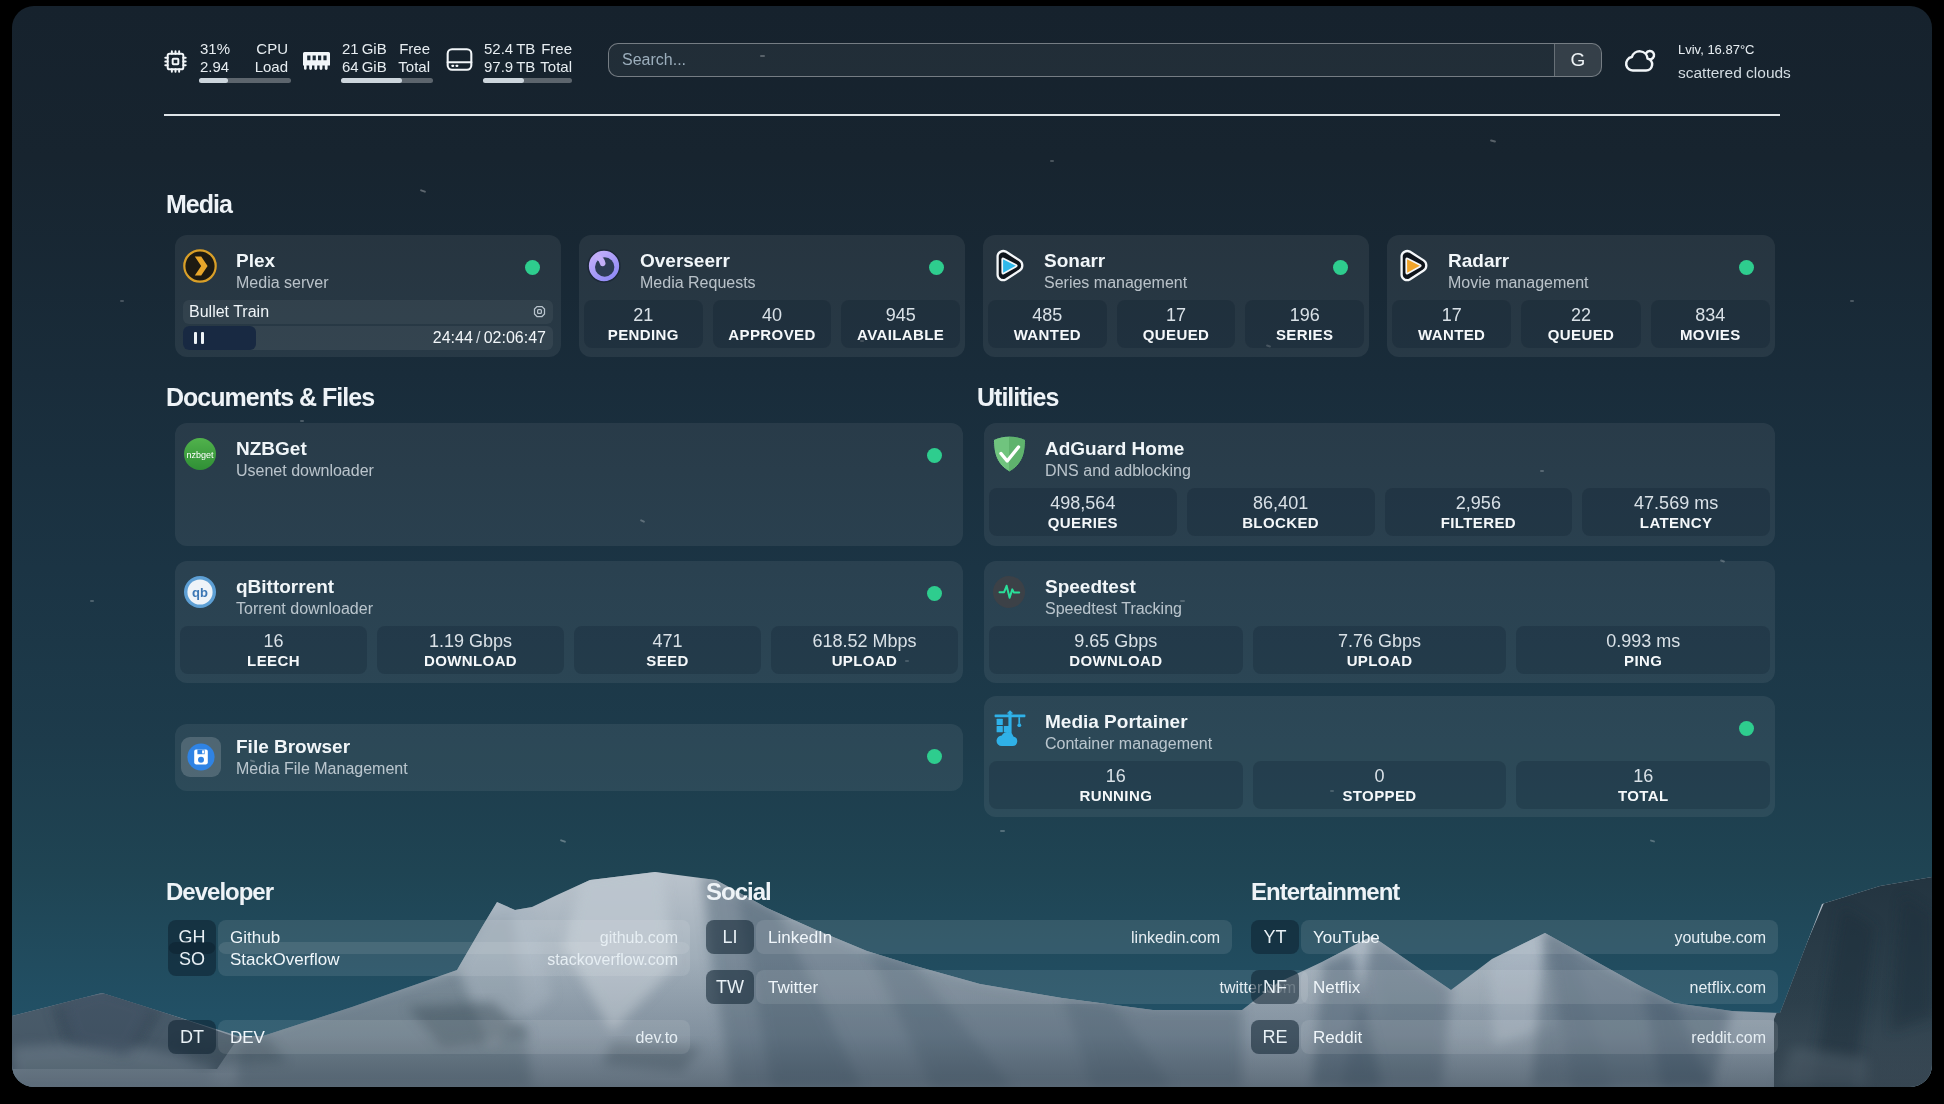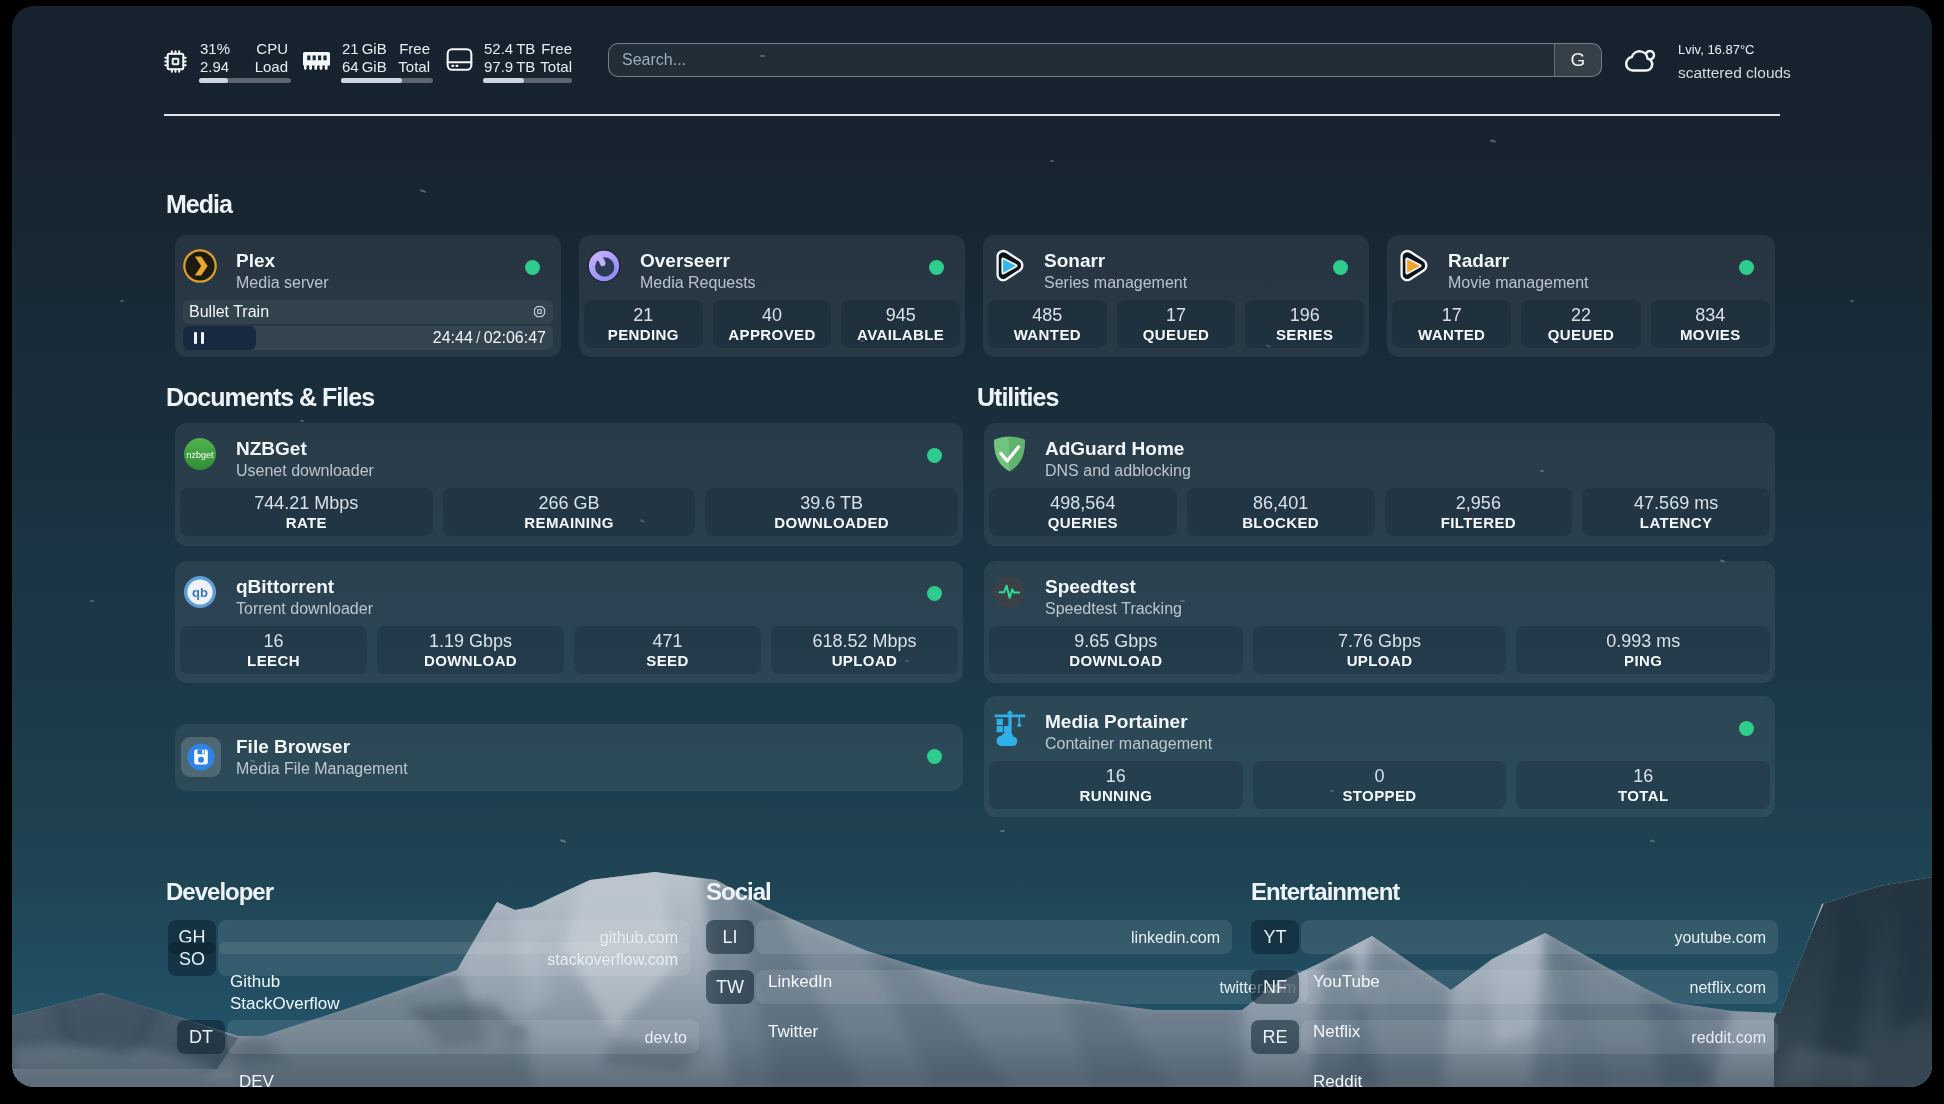--- a/index.html
+++ b/index.html
@@ -27,21 +27,21 @@
   .stat { flex:1; background:rgba(0,18,32,0.18); border-radius:8px; display:flex; flex-direction:column;
           align-items:center; justify-content:center; }
   .stat b { font-size:15px; font-weight:700; color:#f5f8fa; letter-spacing:0.4px; line-height:18px;}
   .stat span { font-size:18px; color:#d9e1e7; line-height:22px; }
   
   .lrow { position:absolute; height:34px; }
   .badge { position:absolute; left:0; top:0; width:48px; height:34px; border-radius:8px;
     background:rgba(13,32,48,0.55); color:#e8f0f5; font-size:18px; display:flex; align-items:center; justify-content:center; }
   .lbar { position:absolute; left:50px; right:0; top:0; height:34px; border-radius:8px;
     background:rgba(255,255,255,0.095); color:#f0f6fa; }
-  .lbar .nm { position:absolute; left:12px; top:8px; font-size:17px;margin-top:44px; }
+  .lbar .nm { position:absolute; left:12px; top:8px; font-size:17px; }
   .lbar .url { position:absolute; right:12px; top:9px; font-size:16px; color:#e6eef3; }
 </style>
 </head>
 <body>
 <div id="panel">
   <svg id="mountains" class="abs" style="left:0;bottom:0;" width="1920" height="280" viewBox="0 0 1920 280" preserveAspectRatio="none">
     <defs>
       <linearGradient id="mgMain" x1="0" y1="0" x2="0" y2="1">
         <stop offset="0" stop-color="#bac3cc"></stop>
           <stop offset="0.35" stop-color="#a3b0bb"></stop>
@@ -276,34 +276,20 @@
                   <stop offset="0" stop-color="#51b24c"></stop>
                   <stop offset="1" stop-color="#2f8f35"></stop>
                 </linearGradient>
               </defs>
               <circle cx="17" cy="17" r="16" fill="url(#nzg)"></circle>
               <text x="17" y="21" font-family="Liberation Sans, sans-serif" font-size="9" fill="#fff" text-anchor="middle">nzbget</text>
             </svg></div>
           <div class="ctitle">NZBGet</div>
           <div class="csub">Usenet downloader</div>
           <div class="dot"></div>
-          <div class="stats">
-            <div class="stat">
-              <span>744.21 Mbps</span>
-              <b>RATE</b>
-            </div>
-            <div class="stat">
-              <span>266 GB</span>
-              <b>REMAINING</b>
-            </div>
-            <div class="stat">
-              <span>39.6 TB</span>
-              <b>DOWNLOADED</b>
-            </div>
-          </div>
         </div>
   <div class="card" style="left:984px;top:423px;width:791px;height:123px">
           <div class="appicon" style="top:12px"><svg width="35" height="38" viewBox="0 0 35 38">
               <defs>
                 <linearGradient id="agg" x1="0" y1="0" x2="1" y2="0">
                   <stop offset="0" stop-color="#70c47e"></stop>
                   <stop offset="0.5" stop-color="#70c47e"></stop>
                   <stop offset="0.5" stop-color="#5fb36d"></stop>
                   <stop offset="1" stop-color="#5fb36d"></stop>
                 </linearGradient>
@@ -437,21 +423,21 @@
             <div class="url">github.com</div>
           </div>
 </div>
   <div class="lrow" style="left:168px;top:942px;width:522px">
   <div class="badge">SO</div>
   <div class="lbar">
             <div class="nm">StackOverflow</div>
             <div class="url">stackoverflow.com</div>
           </div>
 </div>
-  <div class="lrow" style="left:177px;top:1020px;width:522px">
+  <div class="lrow" style="left:168px;top:1020px;width:522px">
   <div class="badge">DT</div>
   <div class="lbar">
             <div class="nm">DEV</div>
             <div class="url">dev.to</div>
           </div>
 </div>
   <div class="lrow" style="left:706px;top:920px;width:526px">
   <div class="badge">LI</div>
   <div class="lbar">
             <div class="nm">LinkedIn</div>

